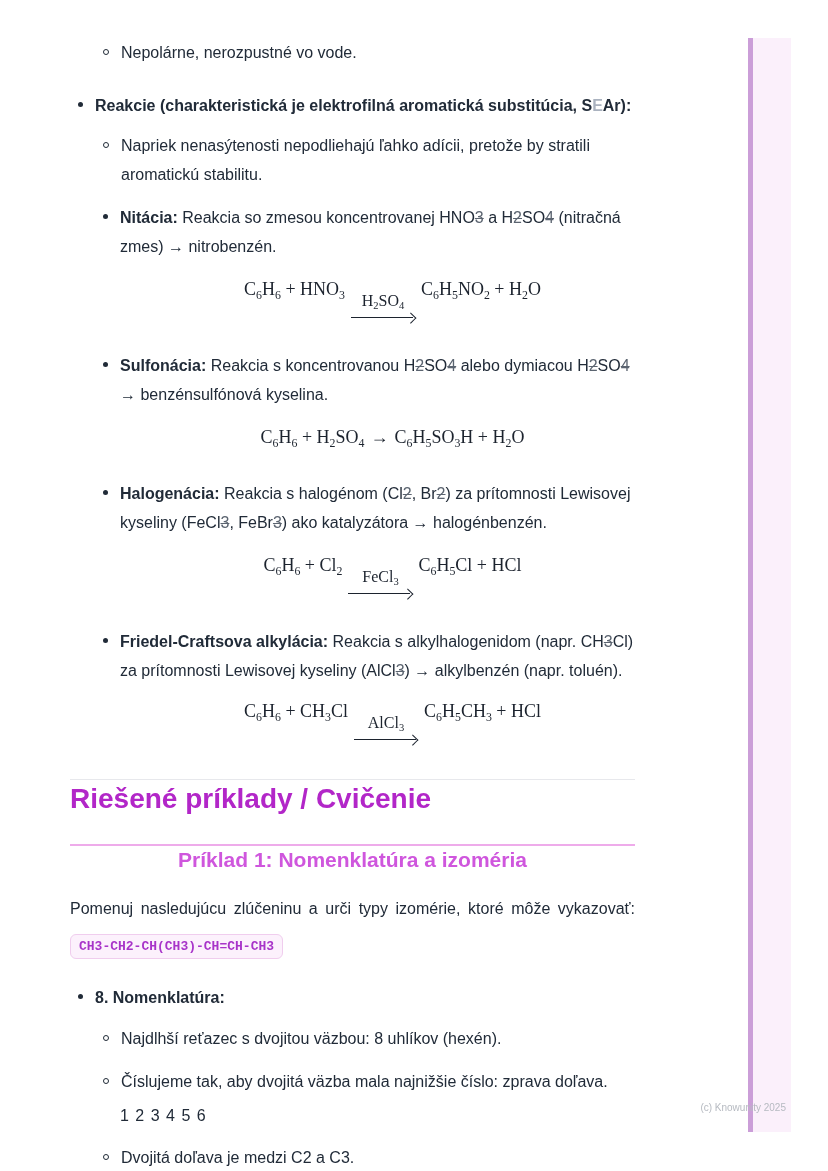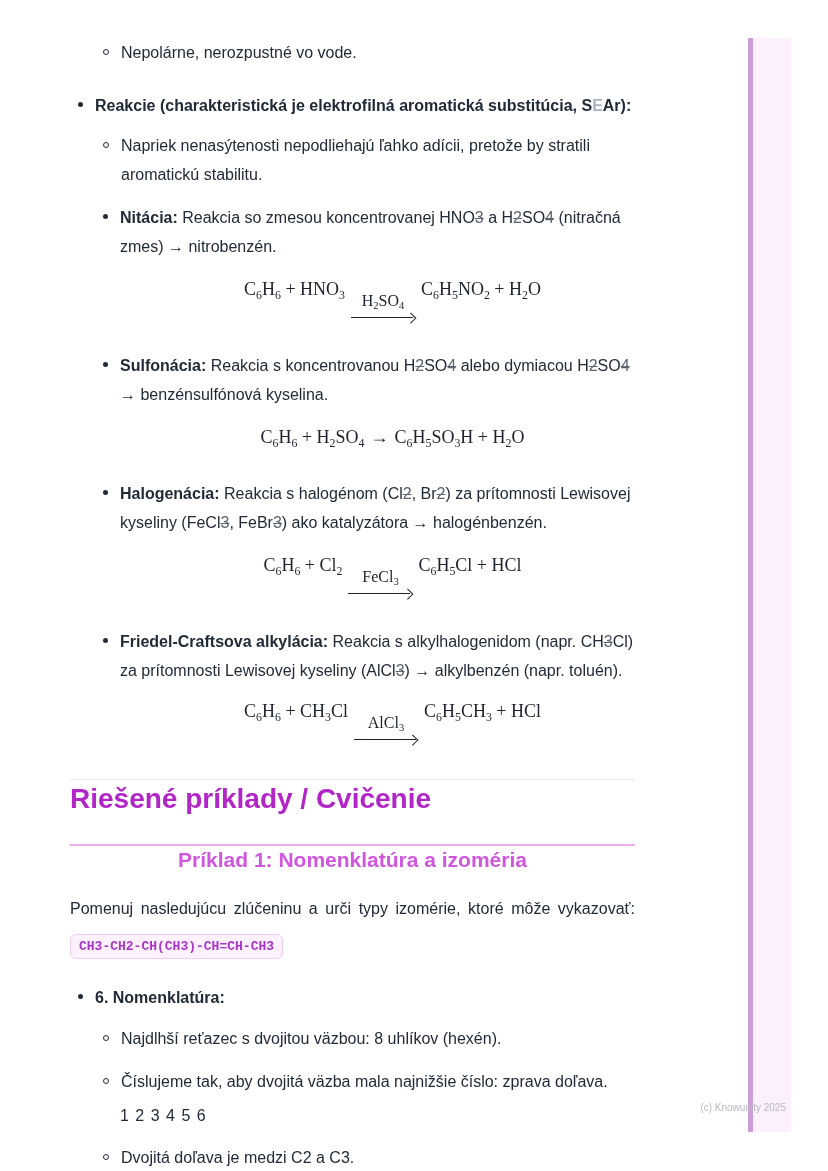--- a/index.html
+++ b/index.html
@@ -148,21 +148,21 @@
   <h3 class="example mt30">Príklad 1: Nomenklatúra a izoméria</h3>
 
   <p class="prompt mt22" style="margin:22px 0 0 0;">Pomenuj nasledujúcu zlúčeninu a urči typy izomérie, ktoré môže vykazovať:</p>
 
   <div class="mt12">
     <span class="chip">CH3-CH2-CH(CH3)-CH=CH-CH3</span>
   </div>
 
   <div class="row lvl1 mt22">
     <span class="marker dot"></span>
-    <span class="txt bold">6. Nomenklatúra:</span>
+    <span class="txt bold">8. Nomenklatúra:</span>
   </div>
 
   <div class="row lvl2 mt12">
     <span class="marker ring"></span>
     <span class="txt">Najdlhší reťazec s dvojitou väzbou: 8 uhlíkov (hexén).</span>
   </div>
 
   <div class="row lvl2 mt14">
     <span class="marker ring"></span>
     <span class="txt">Číslujeme tak, aby dvojitá väzba mala najnižšie číslo: zprava doľava.</span>

